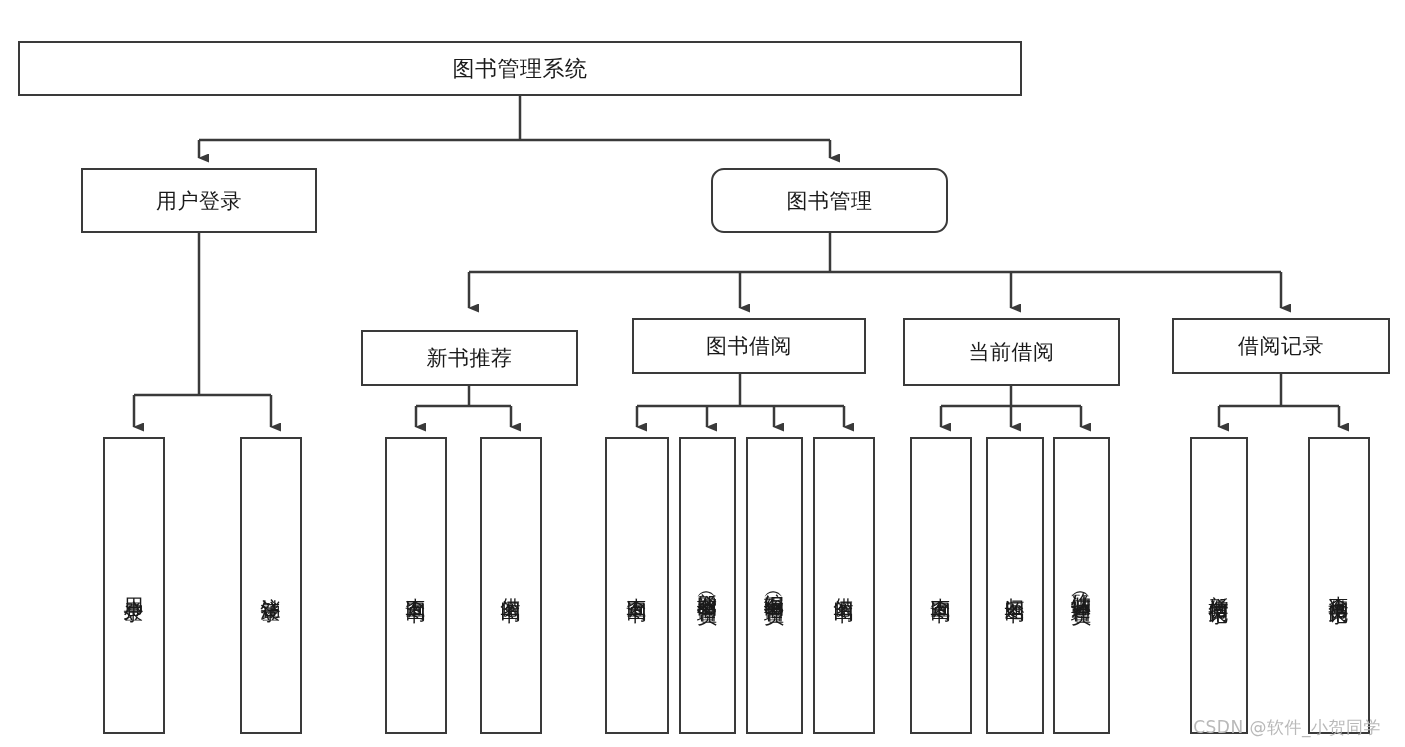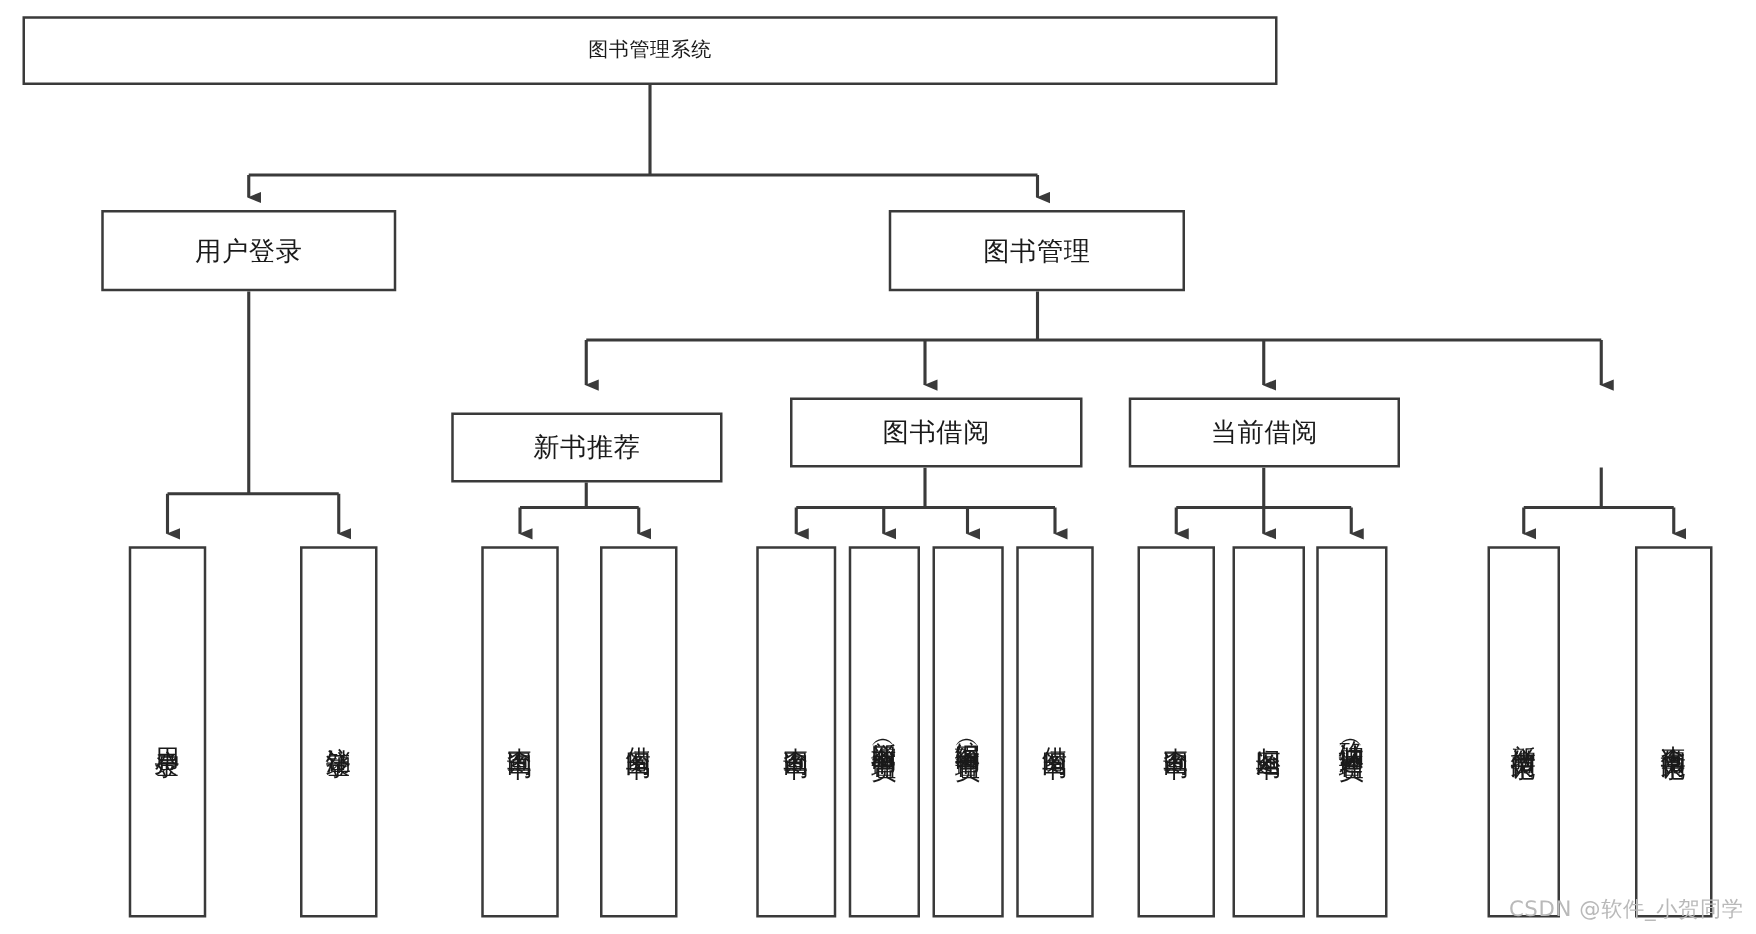--- a/index.html
+++ b/index.html
@@ -47,25 +47,26 @@
     line-height: 1;
     padding: 6px 0;
     white-space: nowrap;
   }
   .node.vert .vtext {
     writing-mode: vertical-rl;
     text-orientation: upright;
     display: block;
   }
   #title-box {
-    font-size: 16px;
+    font-size: 22px;
+    margin-top: 28px;
   }
   #watermark {
     position: absolute;
-    right: 10px;
+    right: 24px;
     bottom: 8px;
     font-size: 17px;
     color: #b9b9b9;
     letter-spacing: 0.5px;
     white-space: nowrap;
   }
 </style>
 </head>
 <body>
 
@@ -121,32 +122,35 @@
     </g>
   </svg>
 
   <div class="node horiz" id="title-box" style="left: 18px; top: 13px; width: 1004px; height: 55px;">
     <span>图书管理系统</span>
   </div>
 
   <div class="node horiz" style="left: 81px; top: 168px; width: 236px; height: 65px;">
     <span>用户登录</span>
   </div>
-  <div class="node horiz" style="left: 711px; top: 168px; width: 237px; height: 65px;">
+  <div class="node horiz" style="left: 711px; top: 168px; width: 237px; height: 65px; border-radius: 13px;">
     <span>图书管理</span>
   </div>
 
   <div class="node horiz" style="left: 361px; top: 318px; width: 217px; height: 56px; margin-top: 12px;">
     <span>新书推荐</span>
   </div>
   <div class="node horiz" style="left: 632px; top: 318px; width: 234px; height: 56px;">
     <span>图书借阅</span>
   </div>
-  <div class="node horiz" style="left: 903px; top: 318px; width: 217px; height: 56px;">
+  <div class="node horiz" style="left: 903px; top: 318px; width: 217px; height: 68px;">
     <span>当前借阅</span>
+  </div>
+  <div class="node horiz" style="left: 1172px; top: 318px; width: 218px; height: 56px;">
+    <span>借阅记录</span>
   </div>
 
   <div class="node vert" style="left: 103px; top: 437px; width: 62px; height: 297px;">
     <span class="vtext">用户登录</span>
   </div>
   <div class="node vert" style="left: 240px; top: 437px; width: 62px; height: 297px;">
     <span class="vtext">注销登录</span>
   </div>
 
   <div class="node vert" style="left: 385px; top: 437px; width: 62px; height: 297px;">

